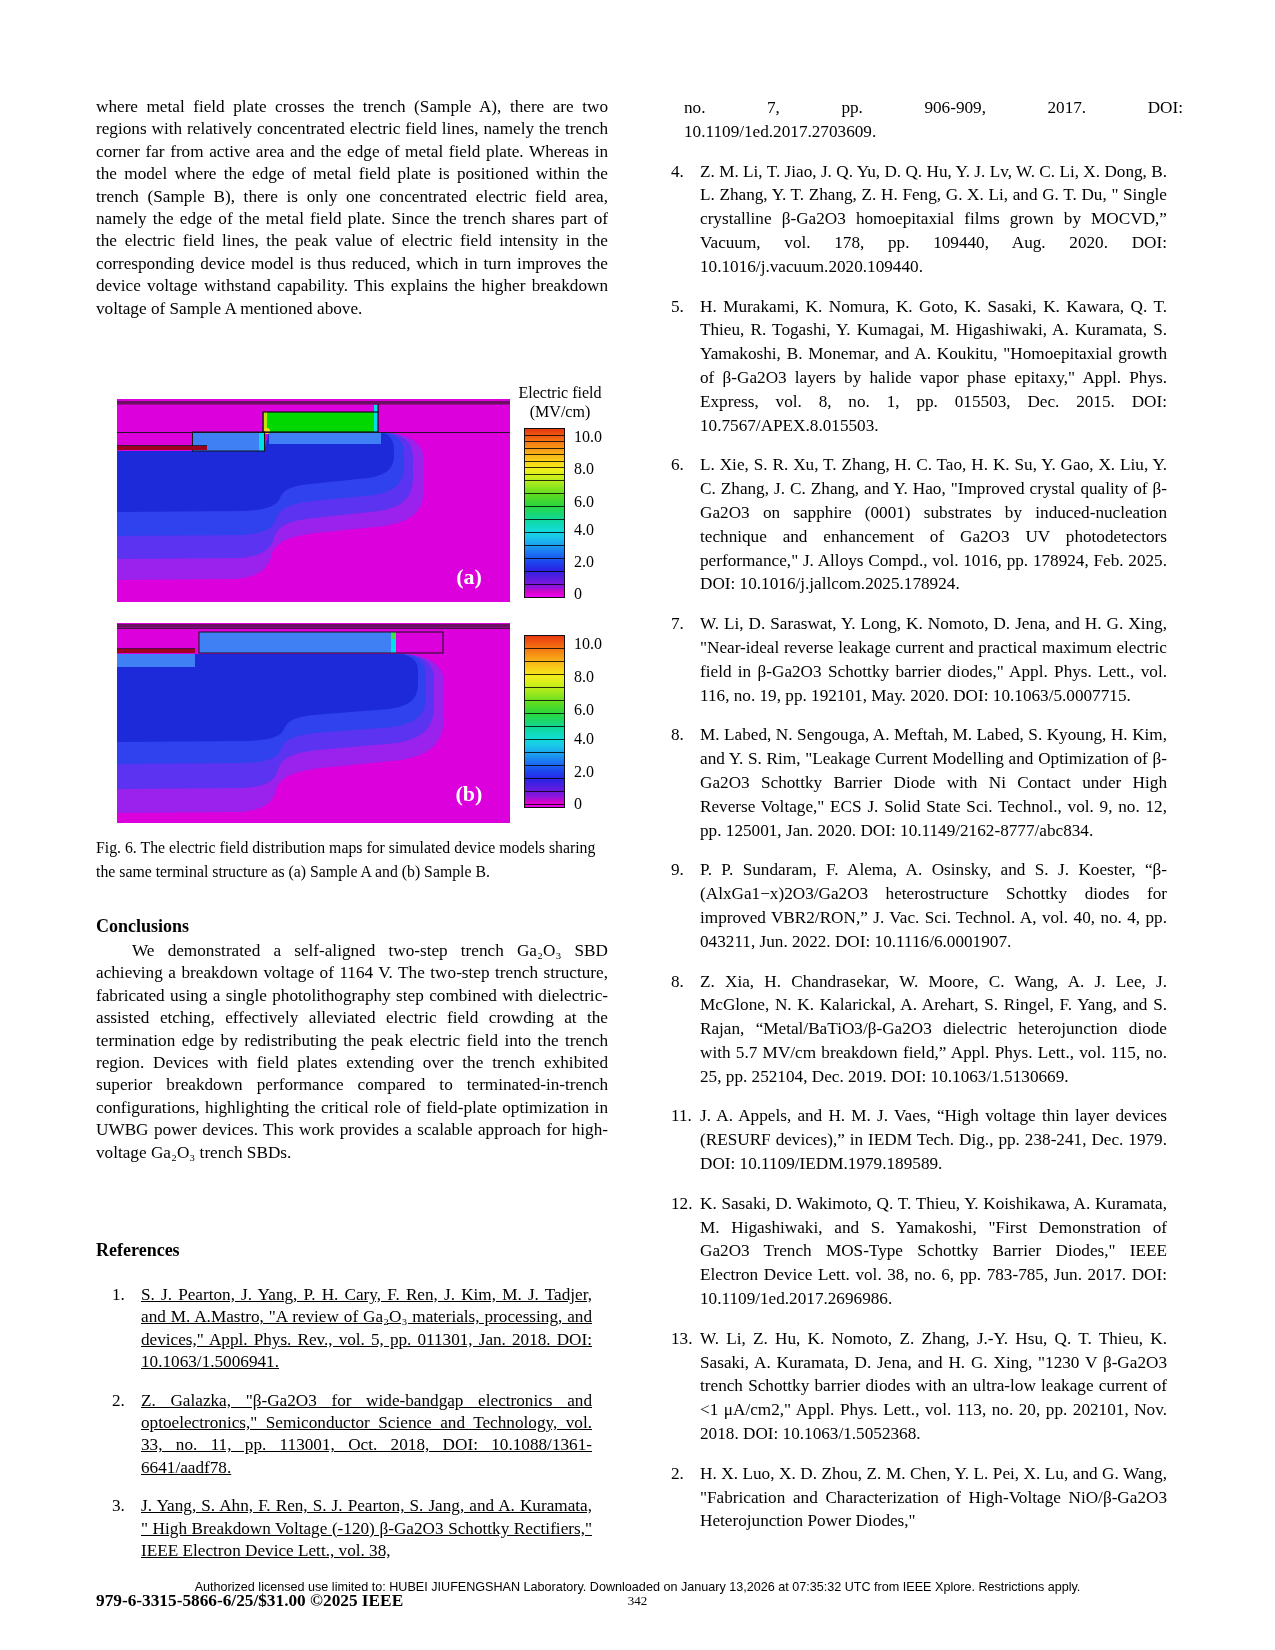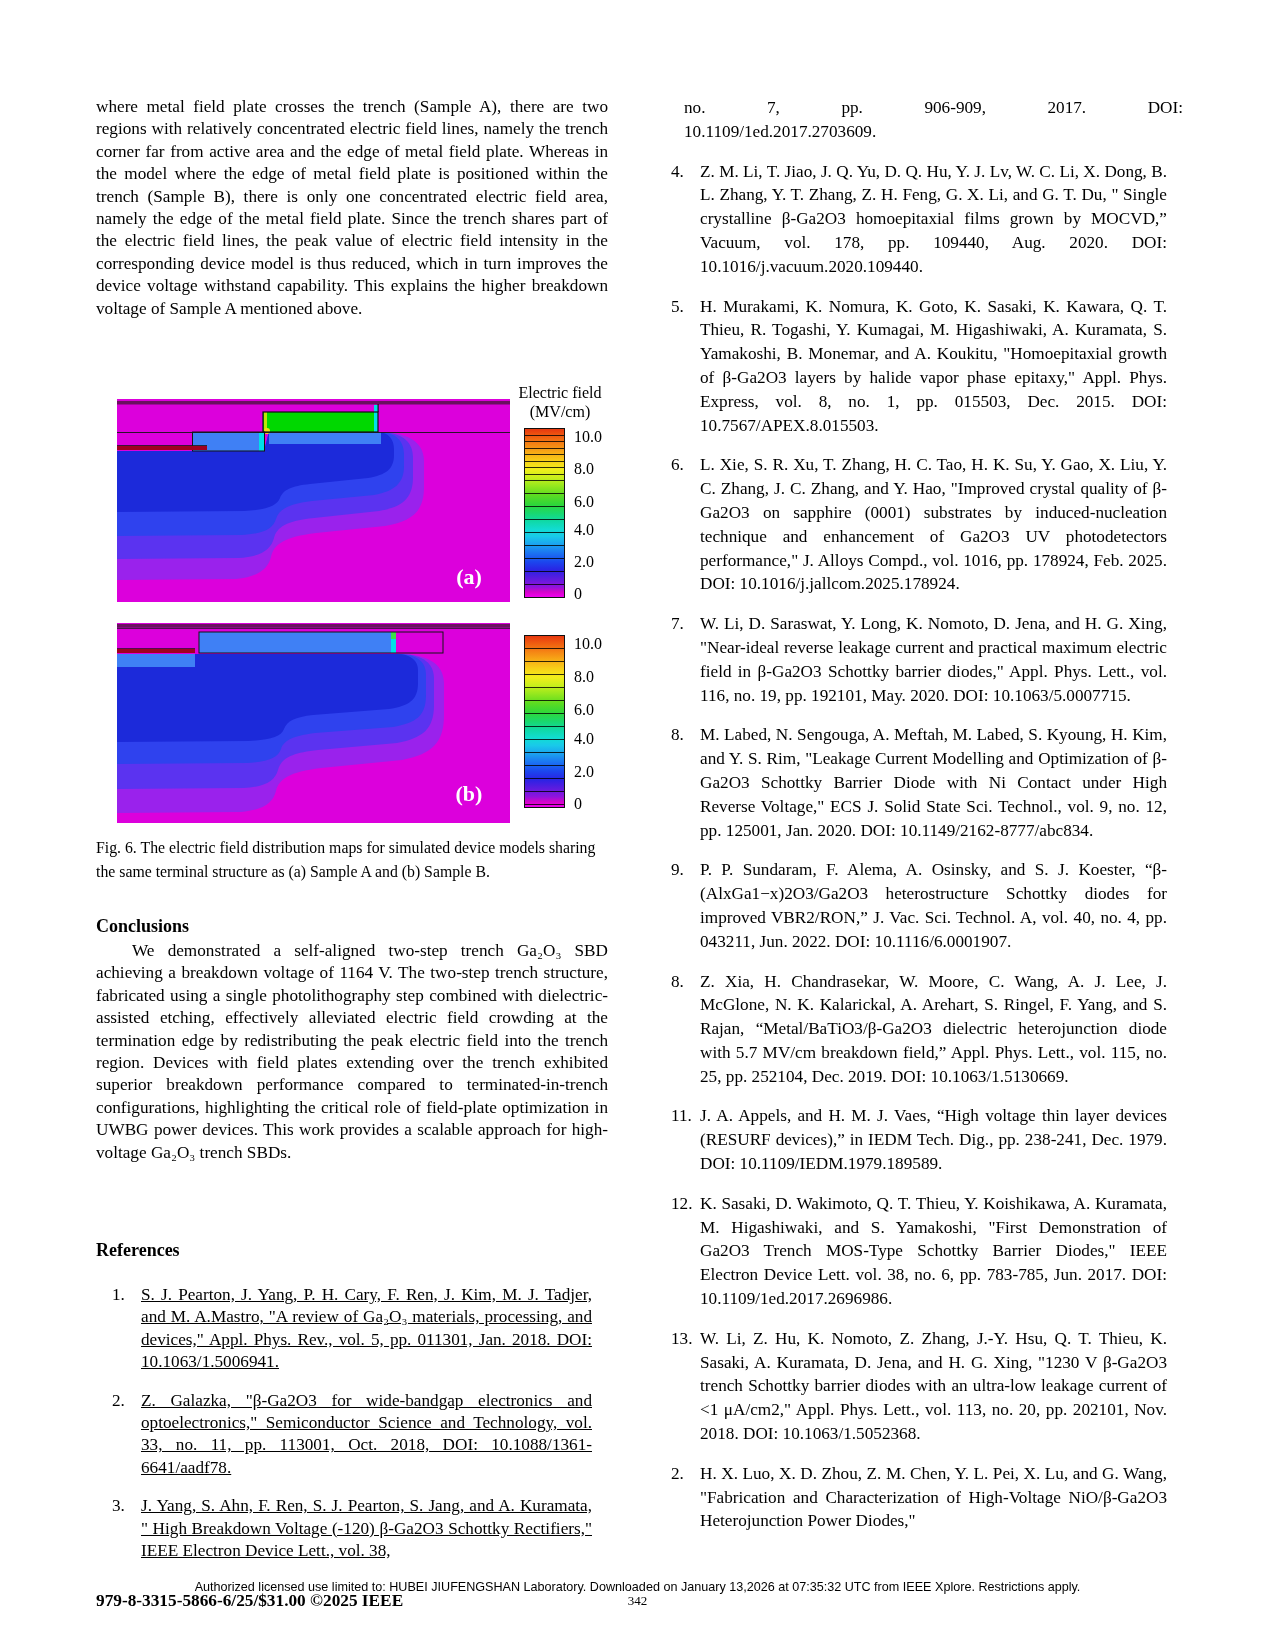--- a/index.html
+++ b/index.html
@@ -184,16 +184,16 @@
     </div>
     <div class="ref">
       <span class="num">13.</span><span>W. Li, Z. Hu, K. Nomoto, Z. Zhang, J.-Y. Hsu, Q. T. Thieu, K. Sasaki, A. Kuramata, D. Jena, and H. G. Xing, "1230 V β-Ga2O3 trench Schottky barrier diodes with an ultra-low leakage current of &lt;1 μA/cm2," Appl. Phys. Lett., vol. 113, no. 20, pp. 202101, Nov. 2018. DOI: 10.1063/1.5052368.</span>
     </div>
     <div class="ref">
       <span class="num">2.</span><span>H. X. Luo, X. D. Zhou, Z. M. Chen, Y. L. Pei, X. Lu, and G. Wang, "Fabrication and Characterization of High-Voltage NiO/β-Ga2O3 Heterojunction Power Diodes,"</span>
     </div>
   </div>
 
   <div id="footer-license">Authorized licensed use limited to: HUBEI JIUFENGSHAN Laboratory. Downloaded on January 13,2026 at 07:35:32 UTC from IEEE Xplore.  Restrictions apply.</div>
-  <div id="footer-copyright">979-8-3315-5866-6/25/$31.00 ©2025 IEEE</div>
+  <div id="footer-copyright">979-6-3315-5866-6/25/$31.00 ©2025 IEEE</div>
   <div id="footer-pageno">342</div>
 
 </div>
 
 </body></html>

